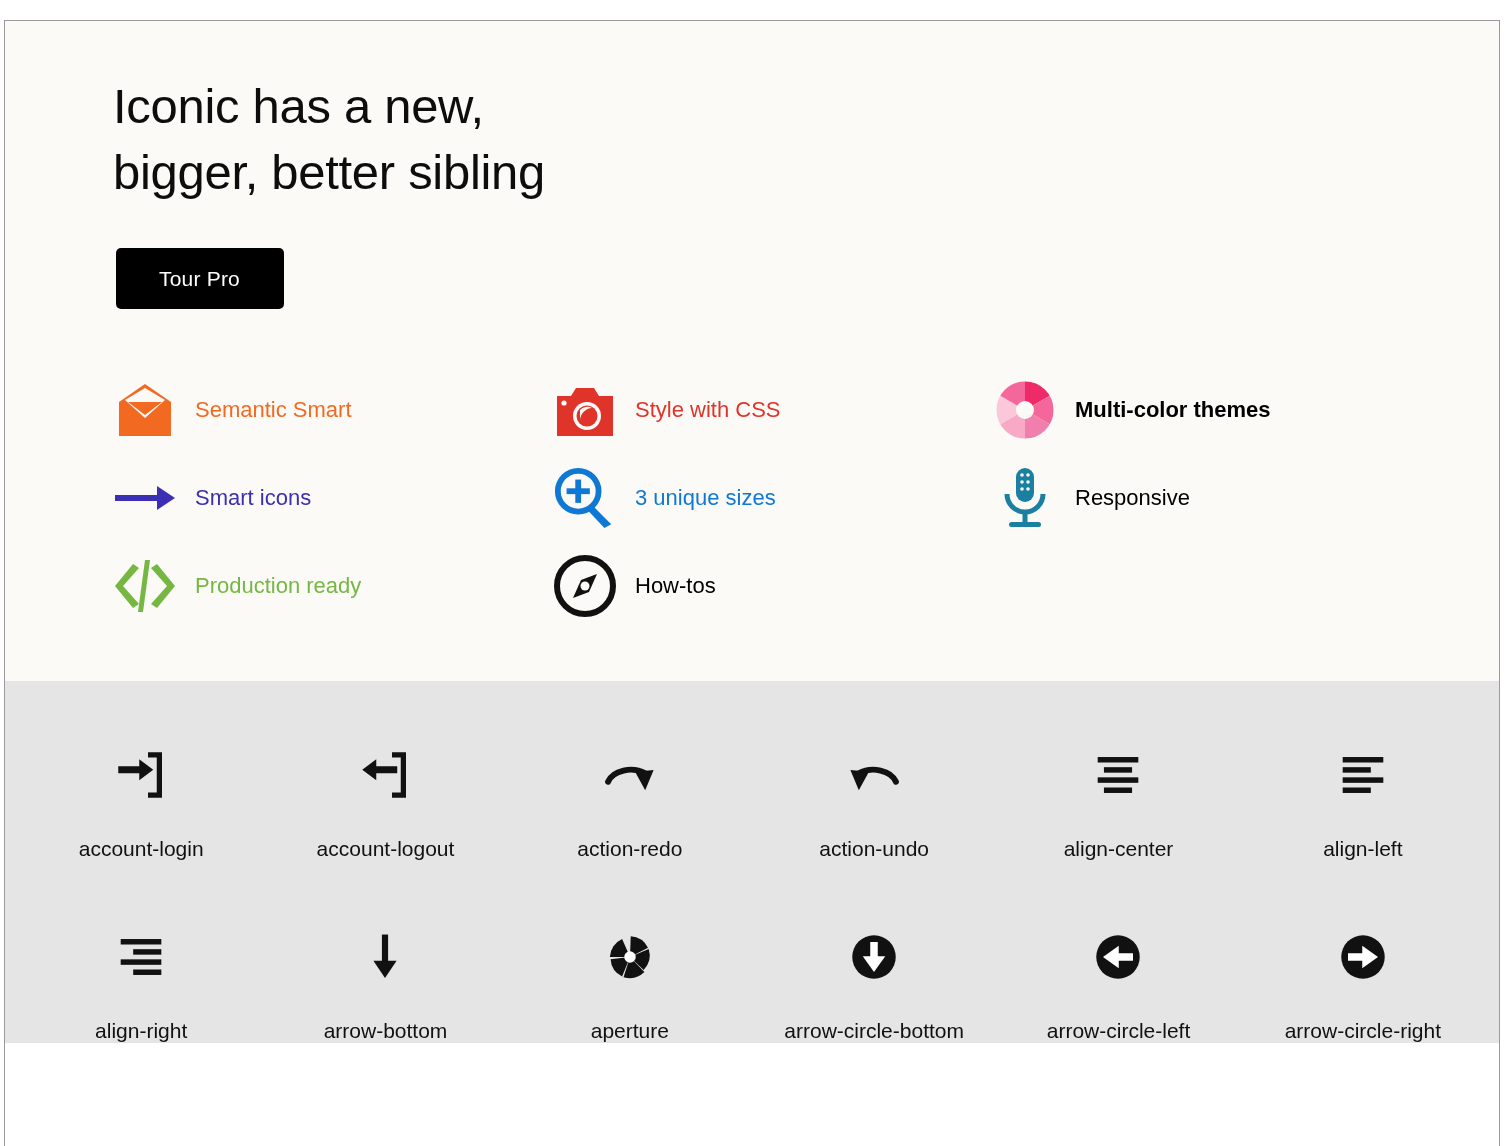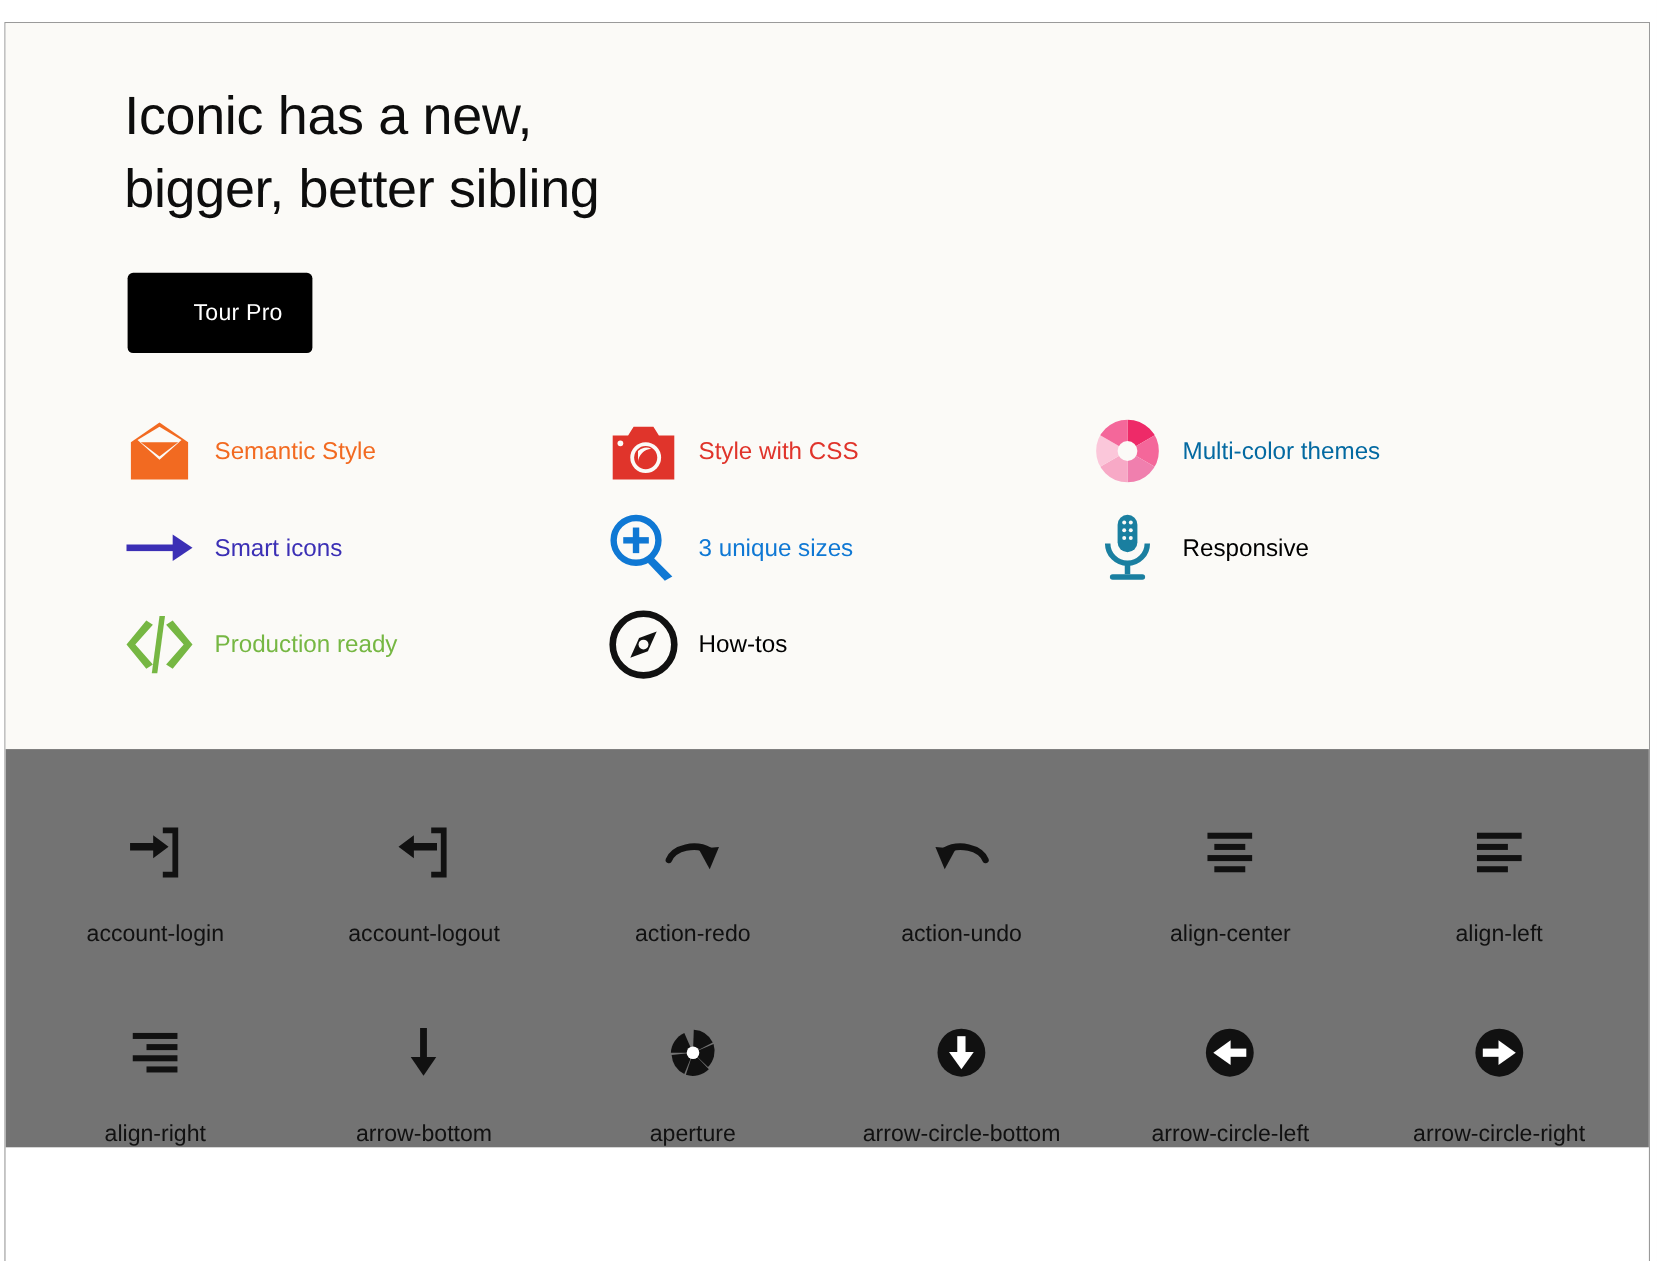--- a/index.html
+++ b/index.html
@@ -49,30 +49,30 @@
     color: #0d0d0d;
     letter-spacing: -0.3px;
     white-space: pre-line;
   }
 
   .tour-btn {
     position: absolute;
     left: 111px;
     top: 227px;
     width: 168px;
-    height: 73px;
+    height: 61px;
     background: #000000;
     color: #ffffff;
     border: none;
     border-radius: 5px;
     font-family: "Liberation Sans", sans-serif;
     font-size: 21px;
     font-weight: 400;
     text-align: left;
-    padding-left: 60px;
+    padding-left: 43px;
     cursor: pointer;
     letter-spacing: 0.2px;
   }
 
   
   .features {
     position: absolute;
     left: 108px;
     top: 345px;
     width: 1300px;
@@ -98,21 +98,21 @@
     line-height: 1;
     white-space: nowrap;
   }
 
   
   .gallery {
     position: absolute;
     left: 0;
     top: 660px;
     width: 100%;
-    background: #737373;
+    background: #e5e5e5;
     padding-top: 56px;
     box-sizing: border-box;
   }
   .gallery-grid {
     display: grid;
     grid-template-columns: repeat(6, 1fr);
     row-gap: 58px;
     padding: 0 14px;
   }
   .gallery-cell {
@@ -148,21 +148,21 @@
 
     <div class="features" id="feature-list">
         <div class="feature">
           <span class="ficon">
             <svg width="64" height="64" viewBox="0 0 64 64" xmlns="http://www.w3.org/2000/svg">
               <path d="M6 24 L32 6 L58 24 L58 58 L6 58 Z" fill="#f26a21"></path>
               <path d="M12 22 L32 10 L52 22 L32 40 Z" fill="#fbfaf7"></path>
               <path d="M15 24 L49 24 L32 37 Z" fill="#f26a21"></path>
             </svg>
           </span>
-          <span class="flabel" style="color: rgb(242, 106, 33);">Semantic Style</span>
+          <span class="flabel" style="color: rgb(242, 106, 33);">Semantic Smart</span>
         </div>
         <div class="feature">
           <span class="ficon">
             <svg width="64" height="64" viewBox="0 0 64 64" xmlns="http://www.w3.org/2000/svg">
               <path d="M4 18 h14 l5 -8 h18 l5 8 h14 v40 H4 Z" fill="#e0342b"></path>
               <circle cx="34" cy="38" r="14" fill="#fbfaf7"></circle>
               <circle cx="34" cy="38" r="10.5" fill="#e0342b"></circle>
               <path d="M27 32 a10 10 0 0 1 12 -2 a13 13 0 0 0 -12 12 Z" fill="#fbfaf7"></path>
               <circle cx="11" cy="25" r="2.6" fill="#fbfaf7"></circle>
             </svg>
@@ -177,21 +177,21 @@
                 <path d="M32 32 L58 17 A30 30 0 0 1 58 47 Z" fill="#f4679a"></path>
                 <path d="M32 32 L58 47 A30 30 0 0 1 32 62 Z" fill="#f07fae"></path>
                 <path d="M32 32 L32 62 A30 30 0 0 1 6 47 Z" fill="#f7a9c6"></path>
                 <path d="M32 32 L6 47 A30 30 0 0 1 6 17 Z" fill="#fbc7da"></path>
                 <path d="M32 32 L6 17 A30 30 0 0 1 32 2 Z" fill="#f4679a"></path>
                 <circle cx="32" cy="32" r="30" fill="none" stroke="#fbfaf7" stroke-width="3"></circle>
                 <circle cx="32" cy="32" r="9" fill="#fbfaf7"></circle>
               </g>
             </svg>
           </span>
-          <span class="flabel" style="color: #0369a1;">Multi-color themes</span>
+          <span class="flabel" style="color: #000000; font-weight: bold;">Multi-color themes</span>
         </div>
         <div class="feature">
           <span class="ficon">
             <svg width="64" height="64" viewBox="0 0 64 64" xmlns="http://www.w3.org/2000/svg">
               <rect x="2" y="29" width="48" height="6" fill="#3b2fb5"></rect>
               <path d="M44 20 L62 32 L44 44 Z" fill="#3b2fb5"></path>
             </svg>
           </span>
           <span class="flabel" style="color: rgb(59, 47, 181);">Smart icons</span>
         </div>

